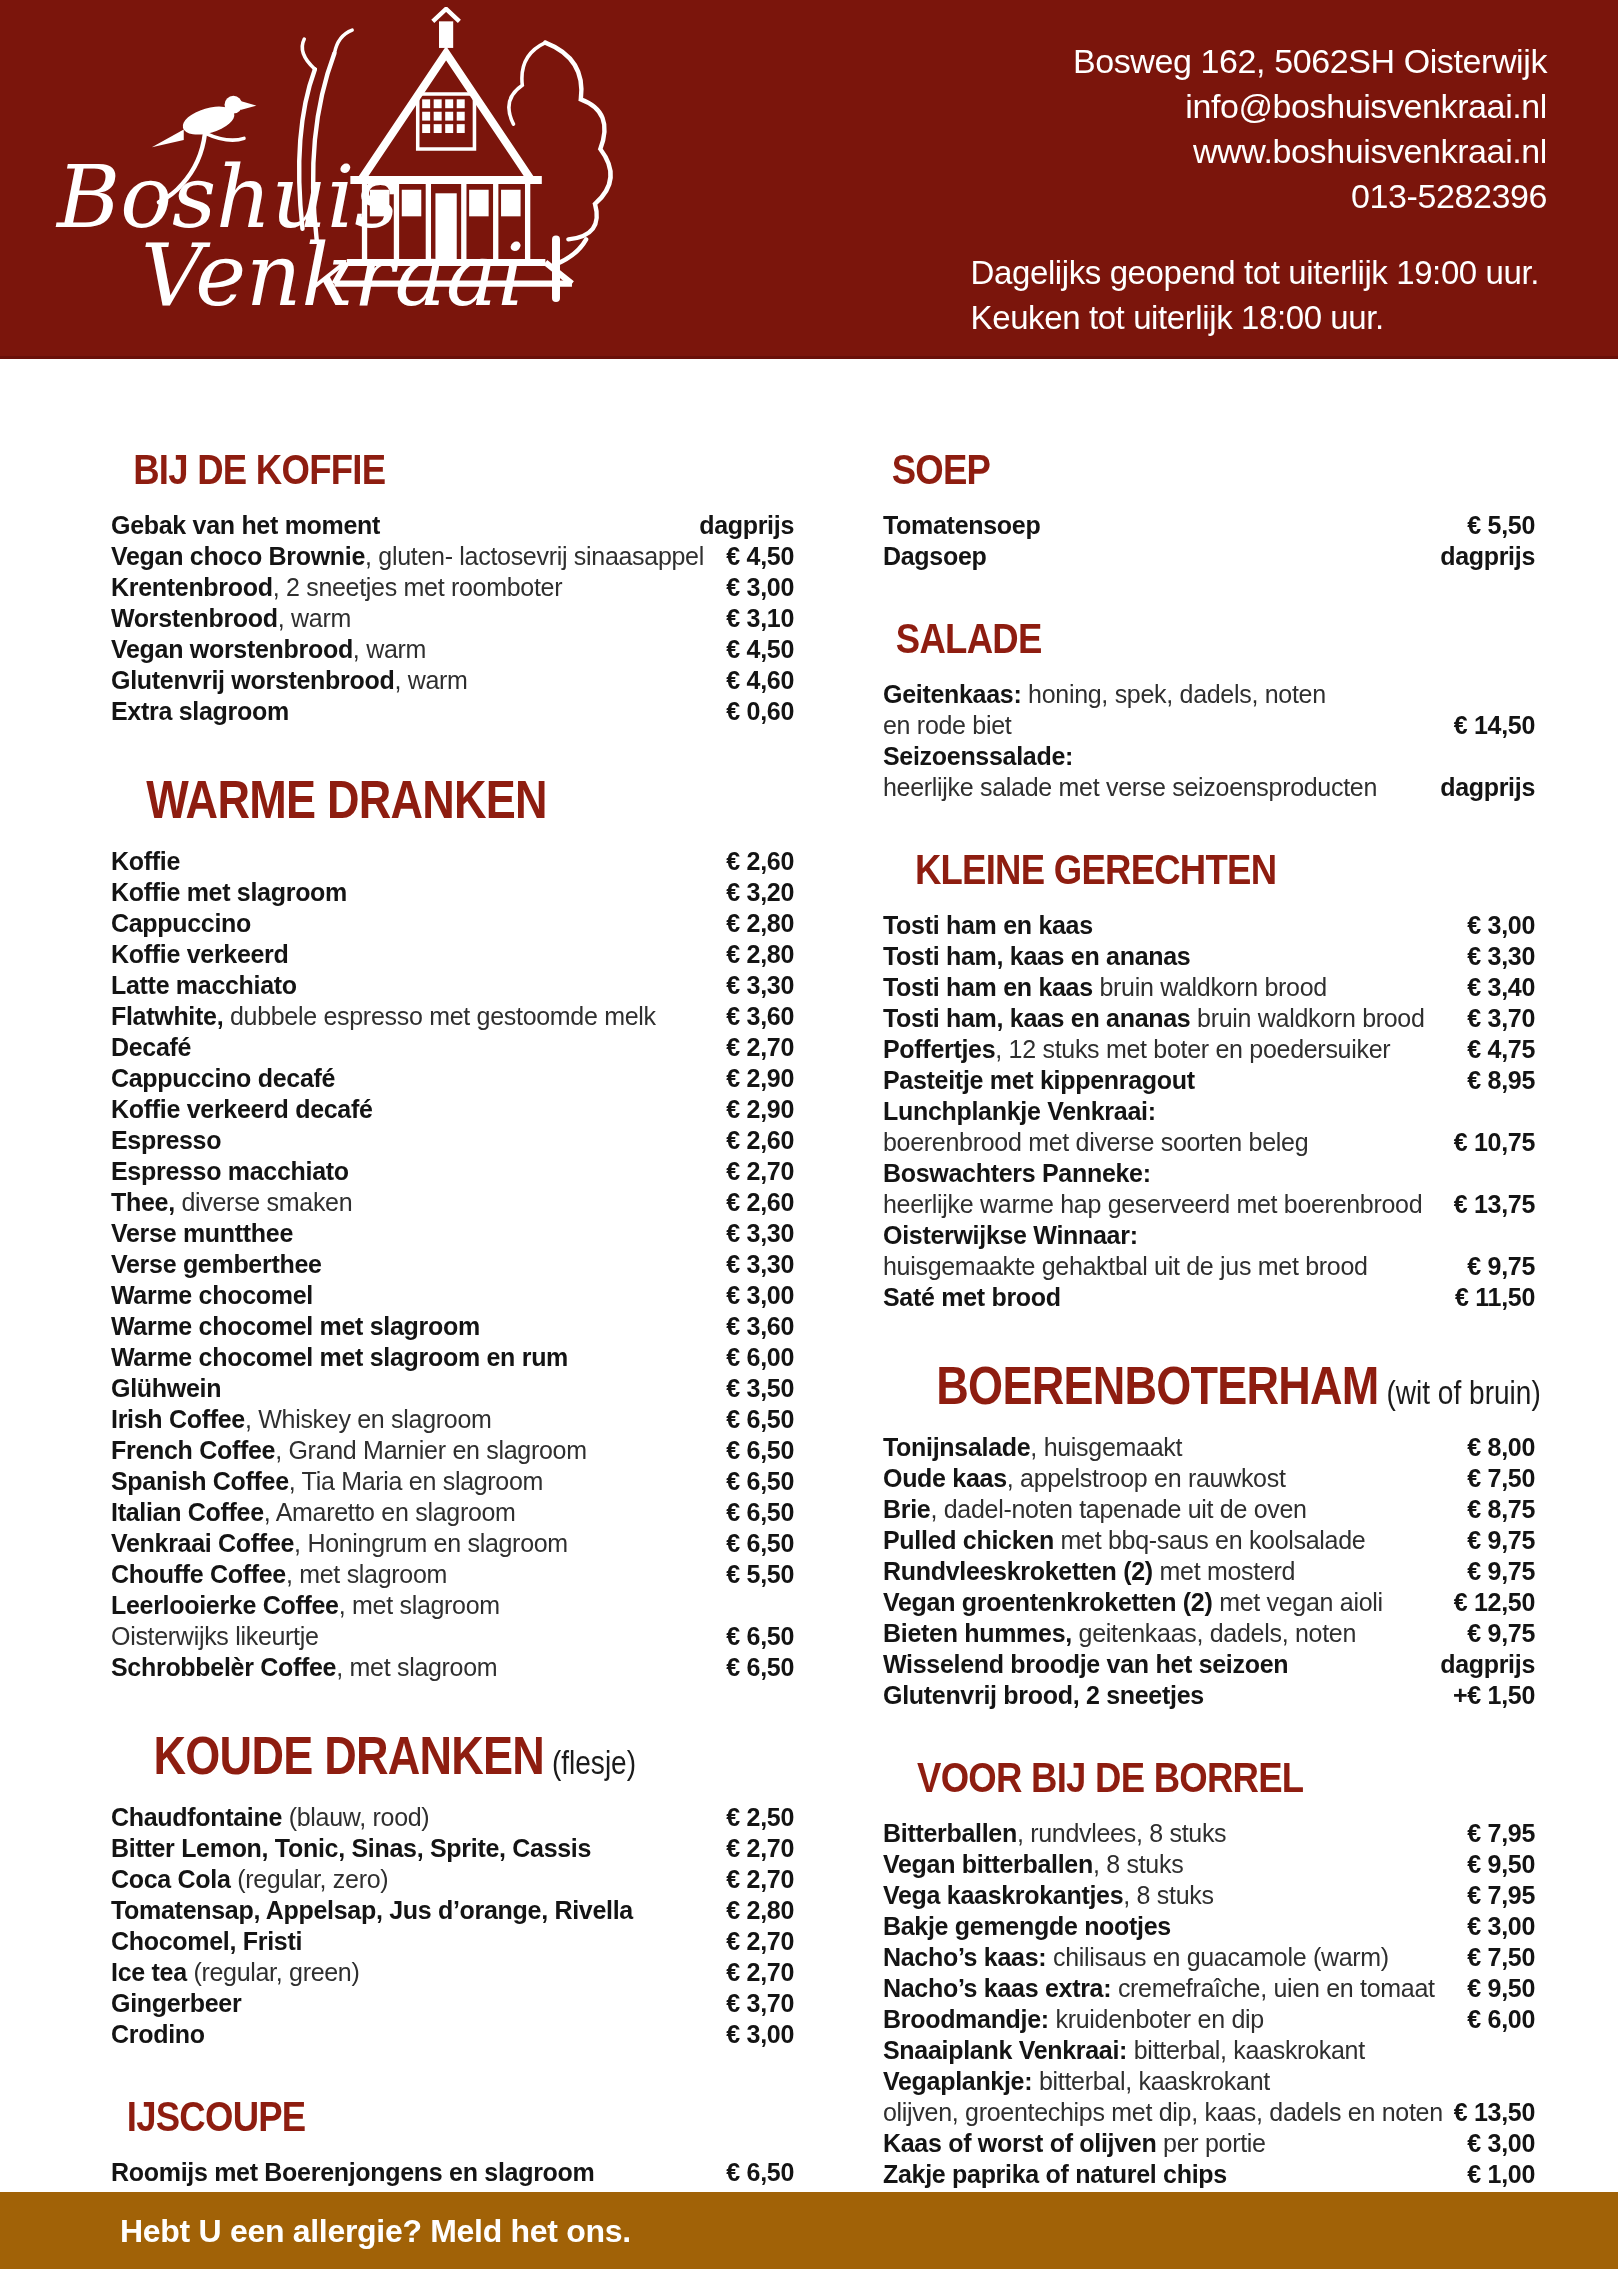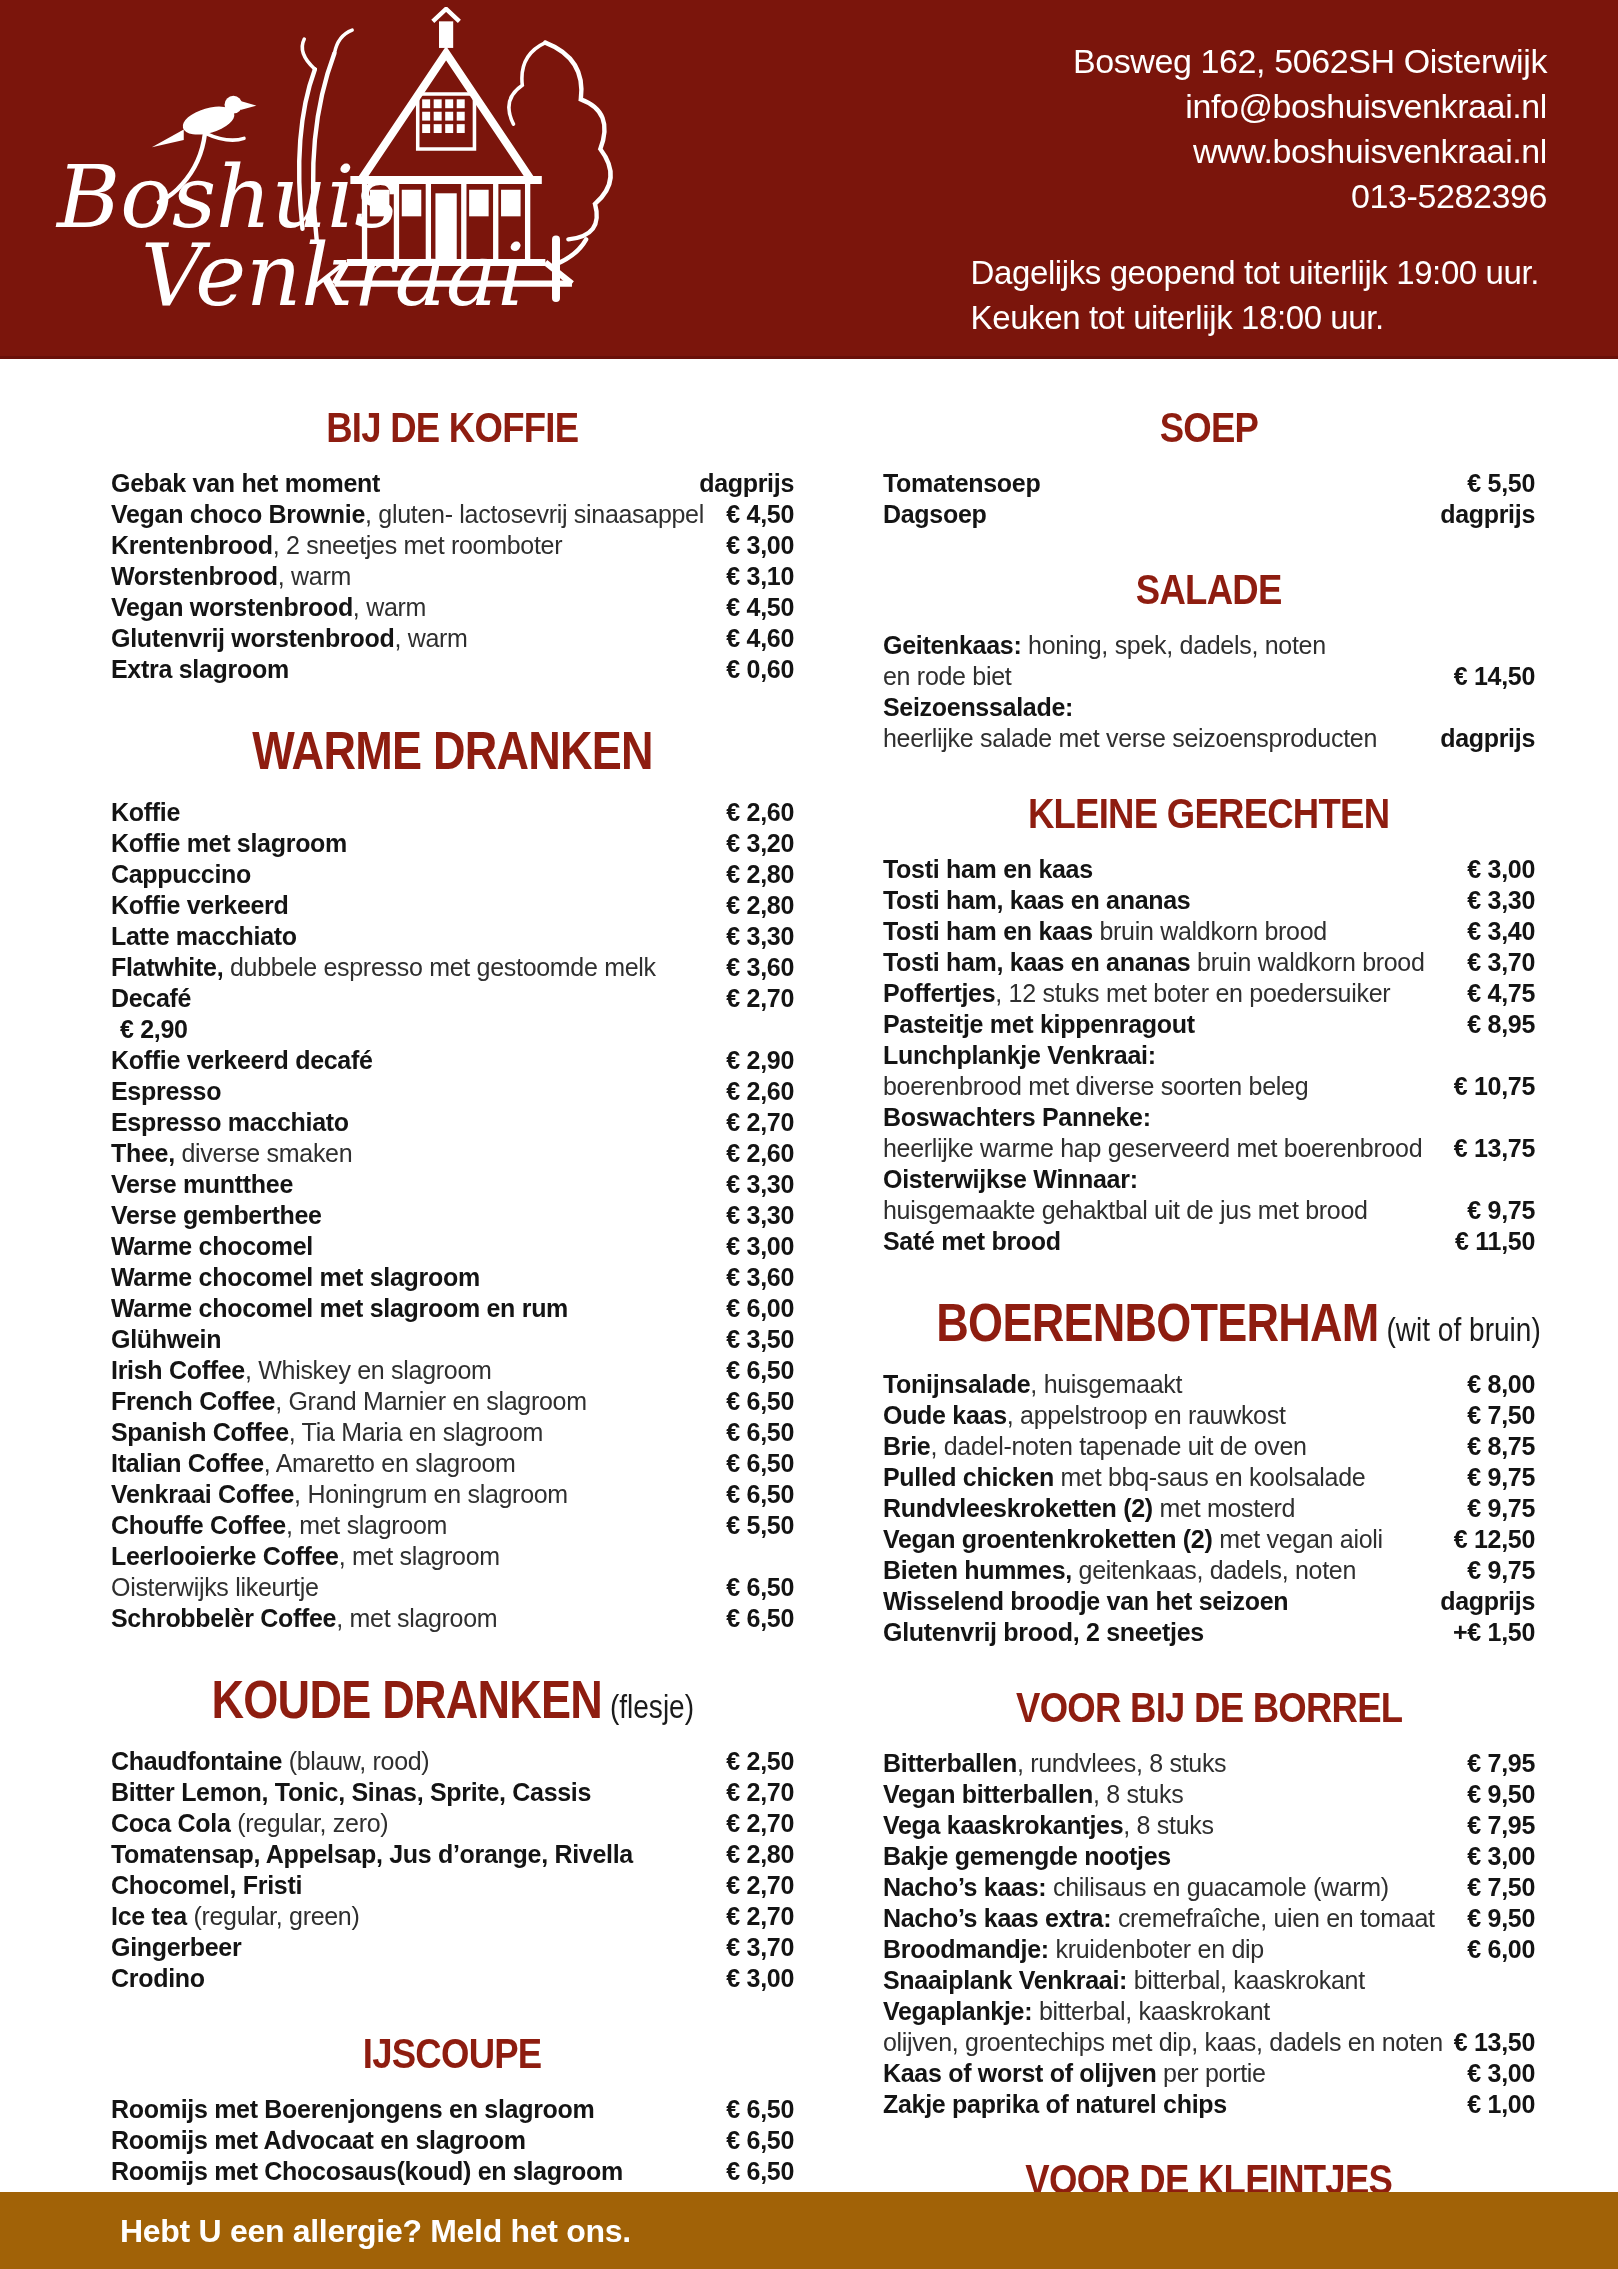--- a/index.html
+++ b/index.html
@@ -23,21 +23,21 @@
     font-size:34px;line-height:45px;font-weight:400;letter-spacing:-0.4px;}
   .hours{position:absolute;right:79px;top:250px;color:#ffffff;
     font-size:33px;line-height:45px;letter-spacing:-0.4px;}
   
   .menu-body{
     display:grid;grid-template-columns:683px 652px;column-gap:89px;
     padding:44px 84px 17.7px 111px;box-sizing:border-box;
   }
   .section{margin-top:35px;}
   .section:first-child{margin-top:0;}
-  .section-title{text-align:center;color:#8E1D10;font-weight:700;white-space:nowrap;margin-bottom:16px;}
+  .section-title{color:#8E1D10;font-weight:700;white-space:nowrap;margin-bottom:16px;margin-top:42px;}
   .t-wrap{display:inline-block;transform:scaleX(.85);transform-origin:center;}
   .h-normal .t-main{font-size:43px;letter-spacing:-0.9px;}
   .h-large  .t-main{font-size:53px;letter-spacing:-0.9px;}
   .t-suffix{font-size:33px;color:#1b1b1b;font-weight:400;letter-spacing:0;}
   .row{display:flex;align-items:baseline;font-size:25px;line-height:31px;letter-spacing:-0.3px;}
   .row .name{flex:1;color:#2f2f2f;font-weight:400;}
   .row .name b{color:#141414;}
   .row .price{font-weight:700;color:#141414;padding-left:8.9px;white-space:nowrap;text-align:right;}
   
   .footer{
@@ -204,20 +204,21 @@
     <span class="name"><b>Flatwhite,</b><span class="rest"> dubbele espresso met gestoomde melk</span></span>
     <span class="price">€ 3,60</span>
   </div>
 
   <div class="row">
     <span class="name"><b>Decafé</b><span class="rest"></span></span>
     <span class="price">€ 2,70</span>
   </div>
 
   <div class="row">
+    <span class="name"><b>Cappuccino decafé</b><span class="rest"></span></span>
     <span class="price">€ 2,90</span>
   </div>
 
   <div class="row">
     <span class="name"><b>Koffie verkeerd decafé</b><span class="rest"></span></span>
     <span class="price">€ 2,90</span>
   </div>
 
   <div class="row">
     <span class="name"><b>Espresso</b><span class="rest"></span></span>

